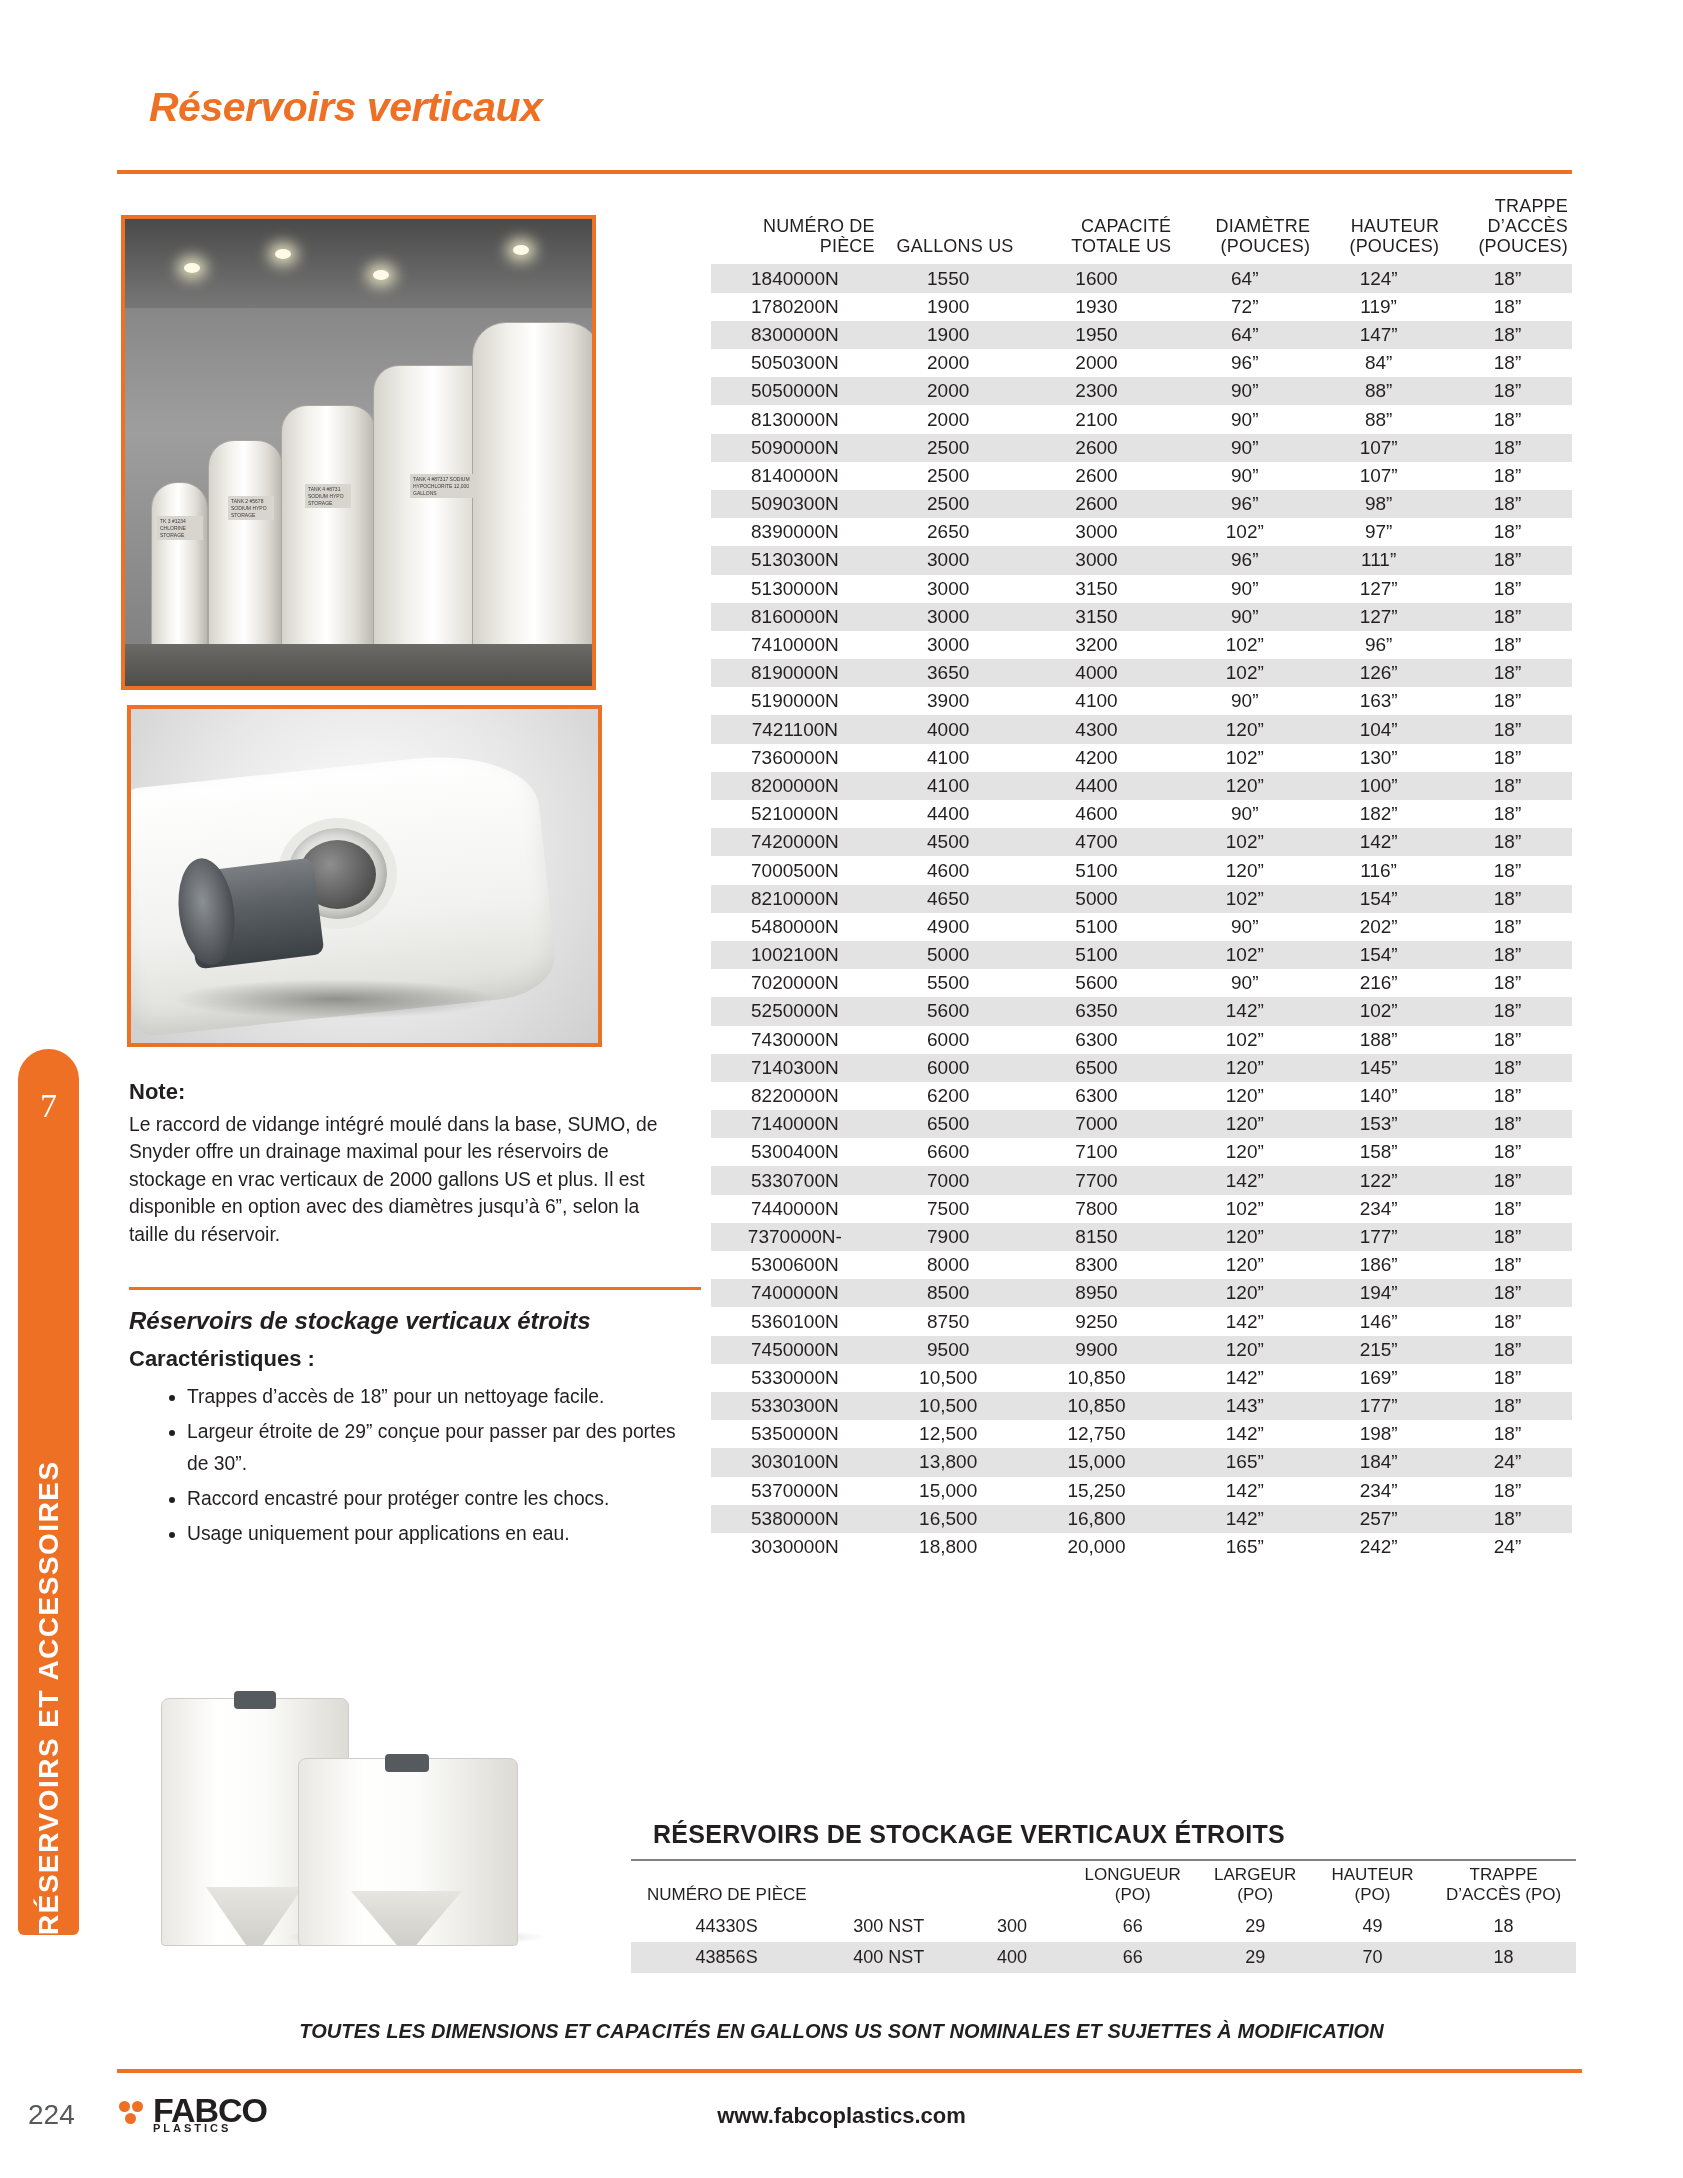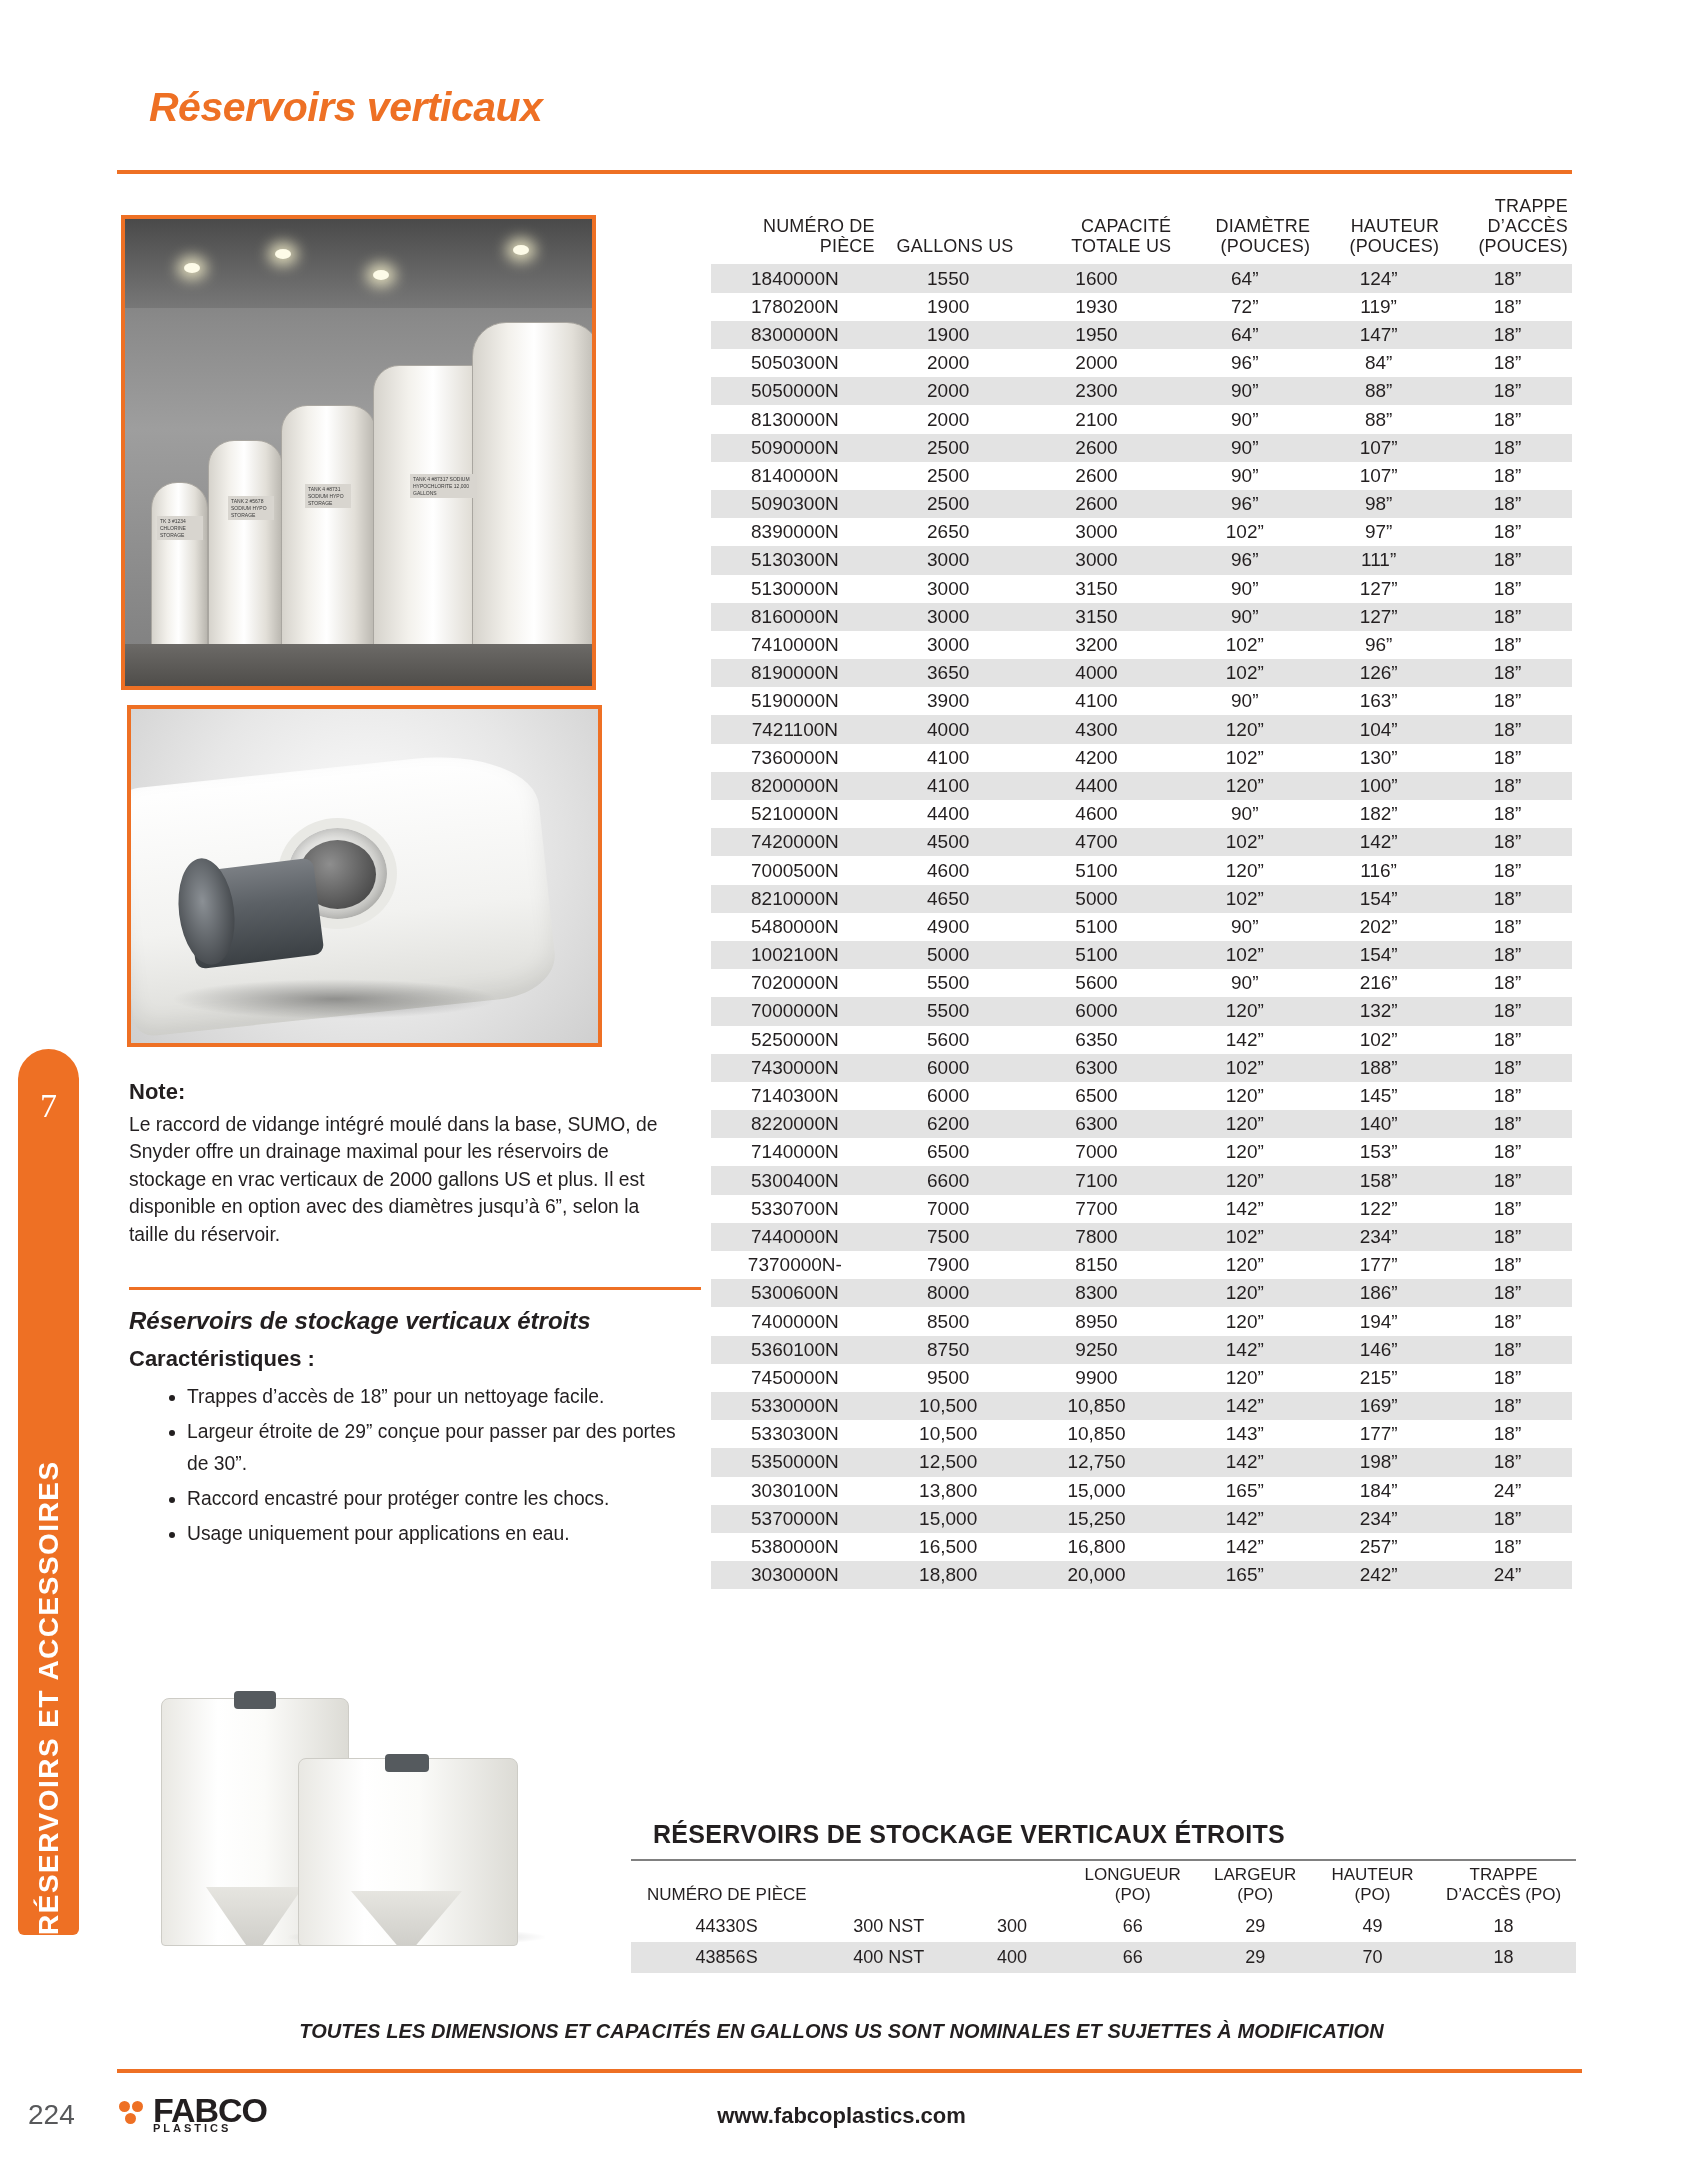--- a/index.html
+++ b/index.html
@@ -586,28 +586,20 @@
         <td>102”</td>
         <td>154”</td>
         <td>18”</td>
       </tr>
       <tr>
         <td>7020000N</td>
         <td>5500</td>
         <td>5600</td>
         <td>90”</td>
         <td>216”</td>
-        <td>18”</td>
-      </tr>
-      <tr>
-        <td>7000000N</td>
-        <td>5500</td>
-        <td>6000</td>
-        <td>120”</td>
-        <td>132”</td>
         <td>18”</td>
       </tr>
       <tr>
         <td>5250000N</td>
         <td>5600</td>
         <td>6350</td>
         <td>142”</td>
         <td>102”</td>
         <td>18”</td>
       </tr>

